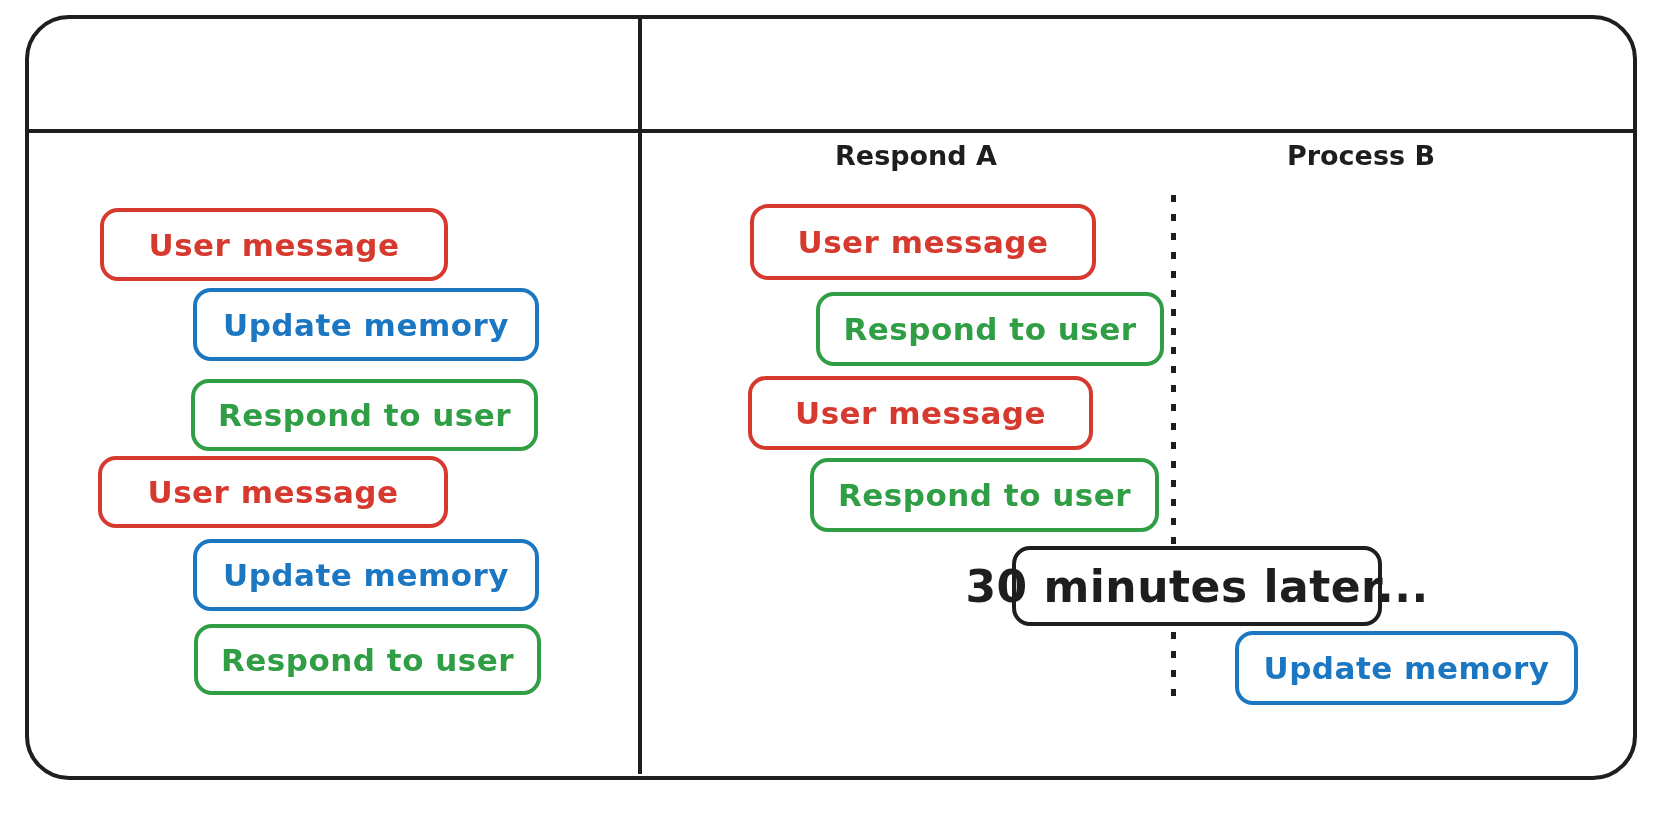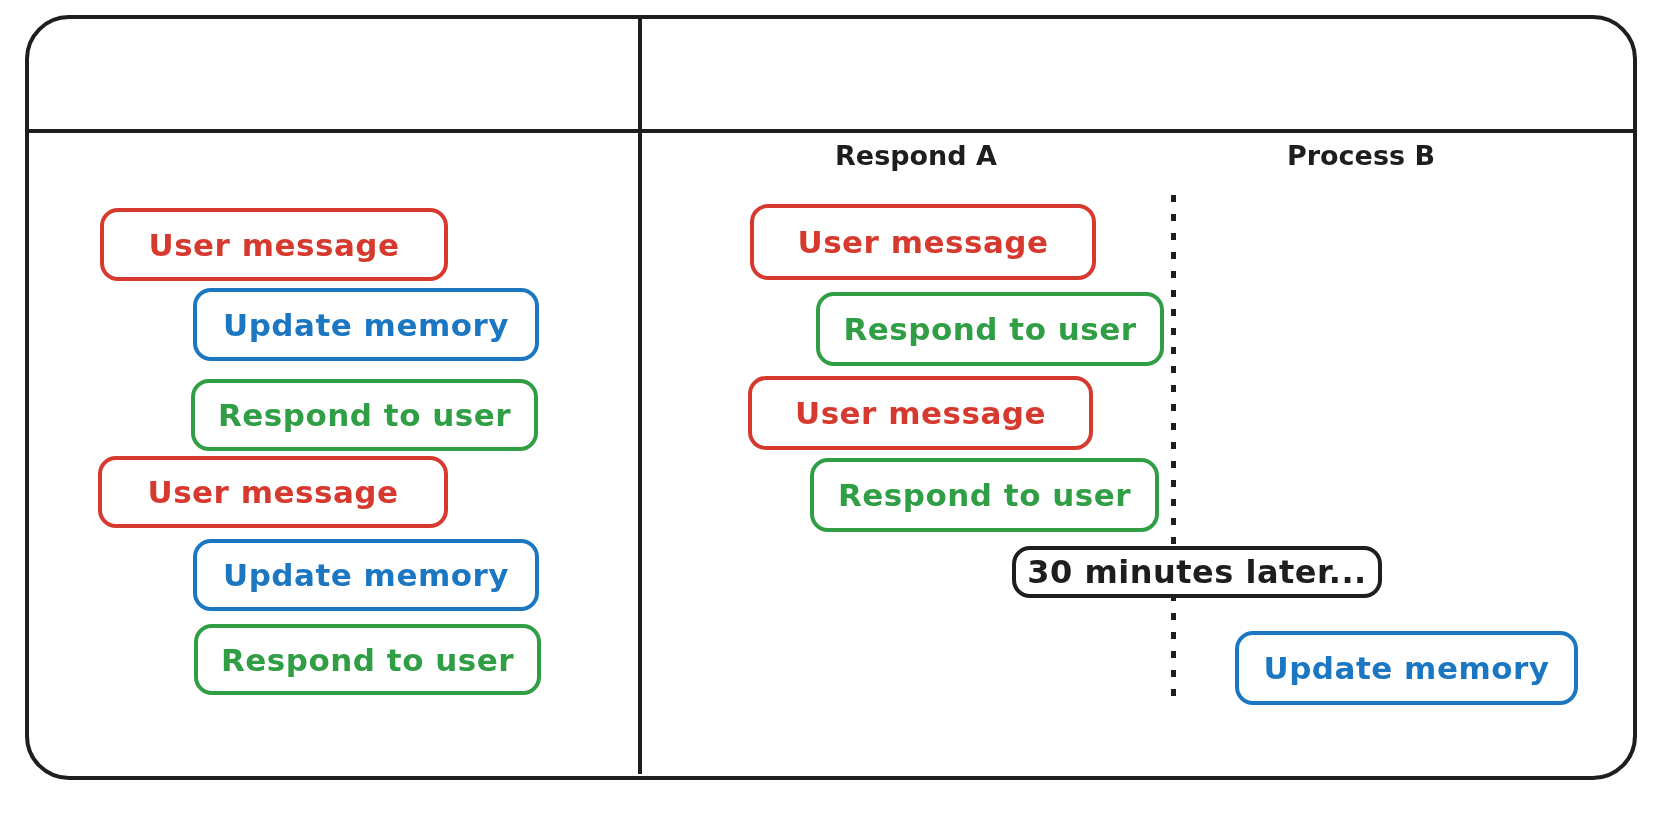--- a/index.html
+++ b/index.html
@@ -93,21 +93,21 @@
   .l3 { left: 191px; top: 379px; width: 347px; height: 72px; }
   .l4 { left: 98px;  top: 456px; width: 350px; height: 72px; }
   .l5 { left: 193px; top: 539px; width: 346px; height: 72px; }
   .l6 { left: 194px; top: 624px; width: 347px; height: 71px; }
 
   
   .r1 { left: 750px;  top: 204px; width: 346px; height: 76px; }
   .r2 { left: 816px;  top: 292px; width: 348px; height: 74px; }
   .r3 { left: 748px;  top: 376px; width: 345px; height: 74px; }
   .r4 { left: 810px;  top: 458px; width: 349px; height: 74px; }
-  .r5 { left: 1012px; top: 546px; width: 370px; height: 52px; font-size: 32px; }
+  .r5 { left: 1012px; top: 546px; width: 370px; height: 80px; font-size: 44px; }
   .r6 { left: 1235px; top: 631px; width: 343px; height: 74px; }
 </style>
 </head>
 <body>
 
 <div id="canvas">
 
   <div class="frame"></div>
   <div class="header-line"></div>
   <div class="divider"></div>

